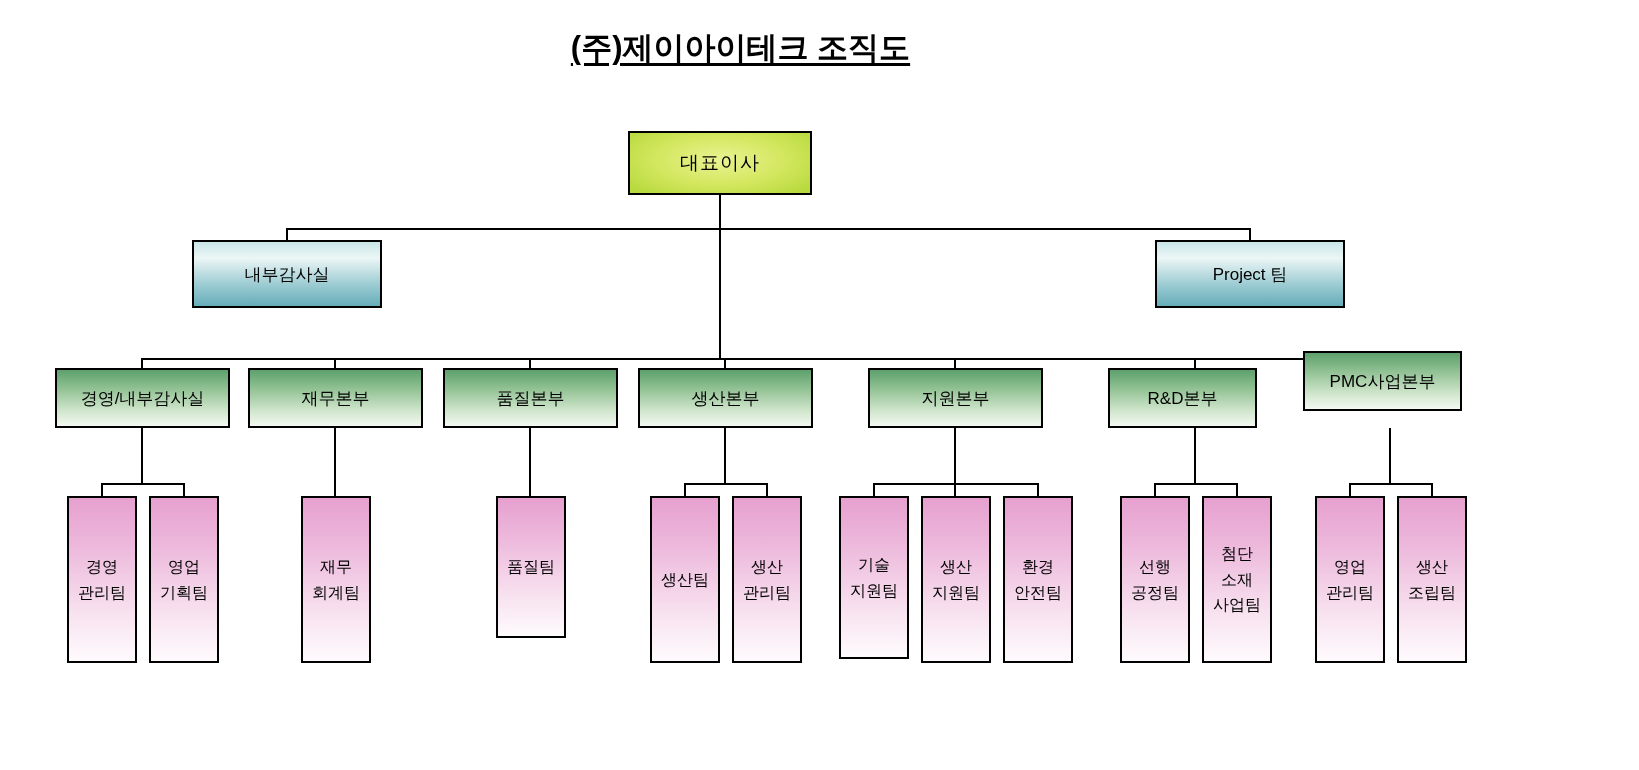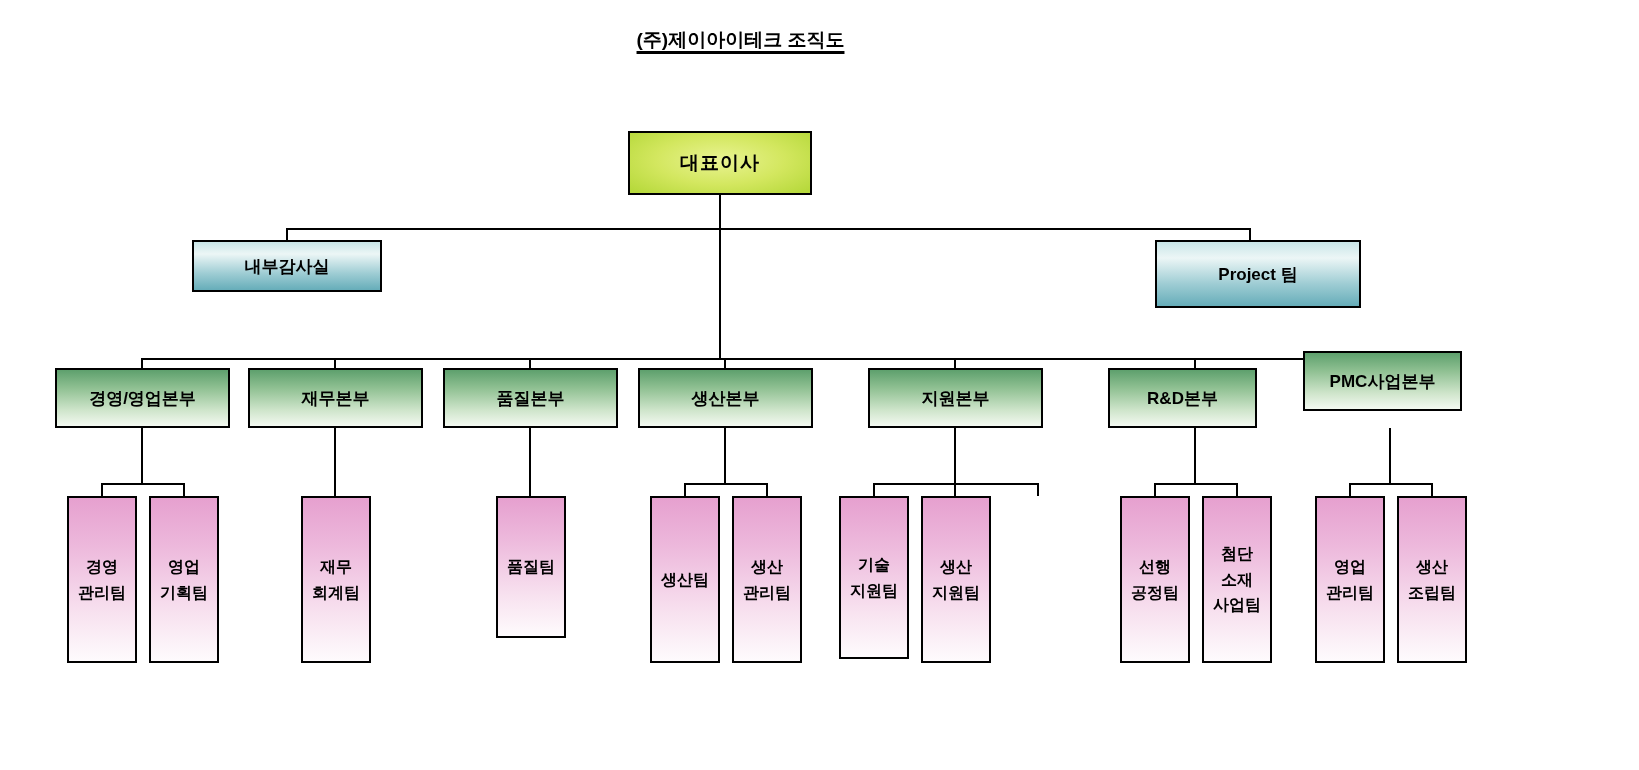--- a/index.html
+++ b/index.html
@@ -6,34 +6,34 @@
   .canvas{
     position:relative;
     width:1639px;height:770px;
     background:#ffffff;
     font-family:"Liberation Sans", sans-serif;
     color:#000;
     overflow:hidden;
   }
   .title{
     position:absolute;left:0;top:27px;width:1481px;
-    text-align:center;font-size:19px;font-weight:700;
+    text-align:center;font-size:31px;font-weight:700;
   }
   .title span{
     text-decoration:underline;
     text-decoration-thickness:2.5px;
     text-underline-offset:5px;
   }
   .hline{position:absolute;height:2px;background:#000;}
   .vline{position:absolute;width:2px;background:#000;}
   .box{
     position:absolute;box-sizing:border-box;
     border:2px solid #000;
     display:flex;align-items:center;justify-content:center;
-    font-weight:700;text-align:center;
+    font-weight:400;text-align:center;
   }
   .ceo{
     background:radial-gradient(ellipse 65% 75% at 50% 45%, #e9f392 0%, #d3e75f 55%, #b7d93c 100%);
     font-size:19px;letter-spacing:1px;
   }
   .staff{
     background:linear-gradient(180deg,#c9e6e8 0%,#ecf6f6 25%,#9fcdd4 65%,#66adb9 100%);
     font-size:17px;
   }
   .division{
@@ -91,24 +91,24 @@
   <div class="vline" style="left:1154px;top:483px;height:13px"></div>
   <div class="vline" style="left:1236px;top:483px;height:13px"></div>
 
   <div class="vline" style="left:1389px;top:428px;height:55px"></div>
   <div class="hline" style="left:1349px;top:483px;width:84px"></div>
   <div class="vline" style="left:1349px;top:483px;height:13px"></div>
   <div class="vline" style="left:1431px;top:483px;height:13px"></div>
 
   <div class="box ceo" style="left:628px;top:131px;width:184px;height:64px">대표이사</div>
 
-  <div class="box staff" style="left:192px;top:240px;width:190px;height:52px">내부감사실</div>
-  <div class="box staff" style="left:1155px;top:240px;width:206px;height:68px">Project 팀</div>
+  <div class="box staff" style="left:192px;top:240px;width:190px;height:68px">내부감사실</div>
+  <div class="box staff" style="left:1155px;top:240px;width:190px;height:68px">Project 팀</div>
 
-  <div class="box division" style="left:55px;top:368px;width:175px;height:60px">경영/영업본부</div>
+  <div class="box division" style="left:55px;top:368px;width:175px;height:60px">경영/내부감사실</div>
   <div class="box division" style="left:443px;top:368px;width:175px;height:60px">품질본부</div>
   <div class="box division" style="left:248px;top:368px;width:175px;height:60px">재무본부</div>
   <div class="box division" style="left:638px;top:368px;width:175px;height:60px">생산본부</div>
   <div class="box division" style="left:868px;top:368px;width:175px;height:60px">지원본부</div>
   <div class="box division" style="left:1108px;top:368px;width:149px;height:60px">R&amp;D본부</div>
   <div class="box division" style="left:1303px;top:351px;width:159px;height:60px">PMC사업본부</div>
 
   <div class="box team" style="left:67px;top:496px;width:70px;height:167px">경영
 관리팀</div>
   <div class="box team" style="left:149px;top:496px;width:70px;height:167px">영업
@@ -120,20 +120,22 @@
   <div class="box team" style="left:496px;top:496px;width:70px;height:142px">품질팀</div>
 
   <div class="box team" style="left:650px;top:496px;width:70px;height:167px">생산팀</div>
   <div class="box team" style="left:732px;top:496px;width:70px;height:167px">생산
 관리팀</div>
 
   <div class="box team" style="left:839px;top:496px;width:70px;height:163px">기술
 지원팀</div>
   <div class="box team" style="left:921px;top:496px;width:70px;height:167px">생산
 지원팀</div>
+  <div class="box team" style="left:1003px;top:496px;width:70px;height:167px">환경
+안전팀</div>
 
   <div class="box team" style="left:1120px;top:496px;width:70px;height:167px">선행
 공정팀</div>
   <div class="box team" style="left:1202px;top:496px;width:70px;height:167px">첨단
 소재
 사업팀</div>
 
   <div class="box team" style="left:1315px;top:496px;width:70px;height:167px">영업
 관리팀</div>
   <div class="box team" style="left:1397px;top:496px;width:70px;height:167px">생산

